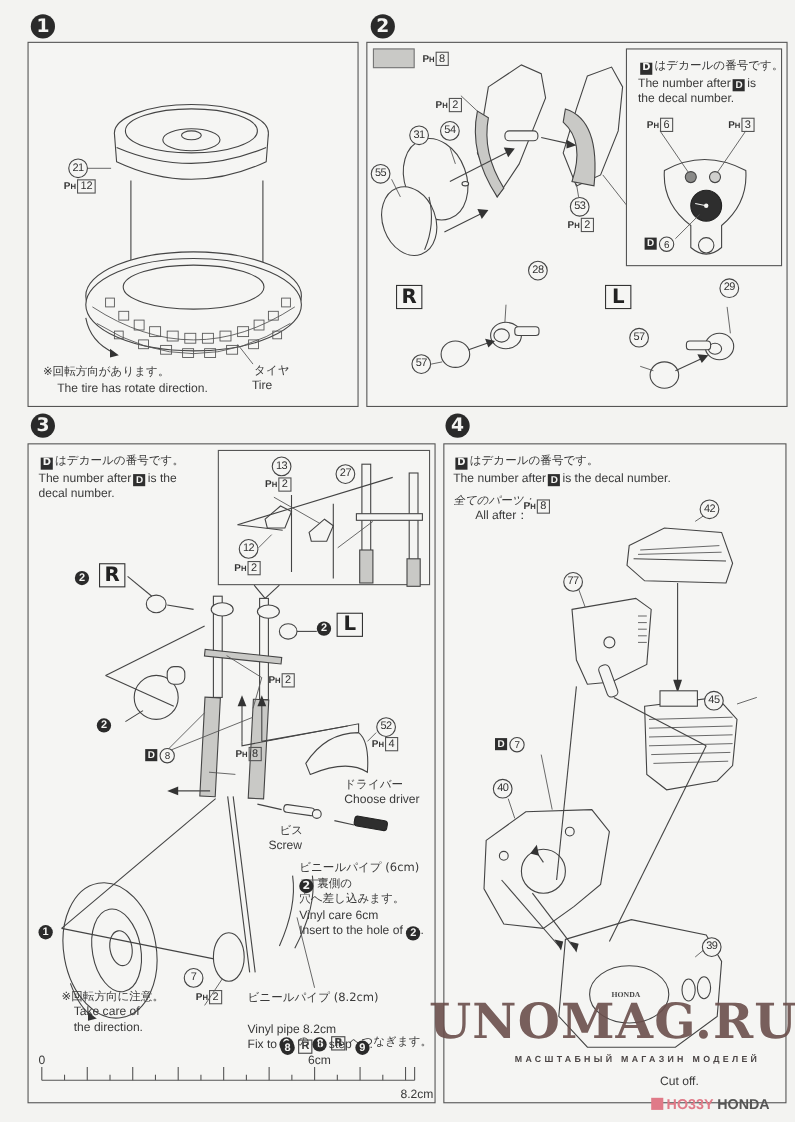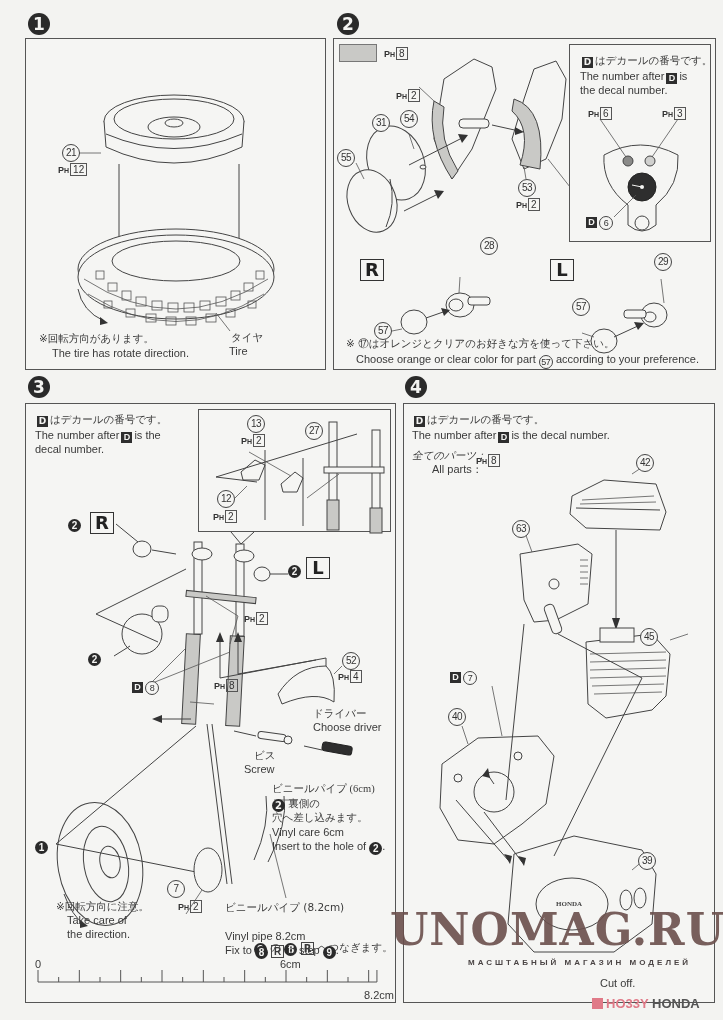--- a/index.html
+++ b/index.html
@@ -171,22 +171,20 @@
     <div class="txt" style="left:14px;top:168px;"><span class="dbox">D</span><span class="part" style="position:relative;display:inline-block;width:12px;height:12px;line-height:12px;font-size:9px;vertical-align:-2px;">6</span></div>
   </div>
 
   <div class="rl" style="left:26px;top:220px;">R</div>
   <div class="rl" style="left:216px;top:220px;">L</div>
   <div class="part" style="left:118px;top:198px;margin-left:28px;">28</div>
   <div class="part" style="left:320px;top:214px;">29</div>
   <div class="part" style="left:40px;top:283px;">57</div>
   <div class="part" style="left:238px;top:259px;">57</div>
 
-  <div class="txt jp" style="left:12px;top:297px;">※ ⑰はオレンジとクリアのお好きな方を使って下さい。</div>
-  <div class="txt" style="left:22px;top:313px;"><span>Choose orange or clear color for part</span> <span class="part" style="position:relative;display:inline-block;width:12px;height:12px;line-height:12px;font-size:9px;vertical-align:-2px;">57</span> <span>according to your preference.</span></div>
 </div>
 
 <div class="step-num" style="left:28px;top:376px;">3</div>
 <div class="panel" style="left:25px;top:403px;width:371px;height:600px;">
   <div class="txt jp" style="left:9px;top:8px;"><span class="dbox">D</span><span>はデカールの番号です。</span></div>
   <div class="txt" style="left:9px;top:24px;"><span>The number after</span><span class="dbox">D</span><span>is the</span></div>
   <div class="txt" style="left:9px;top:38px;">decal number.</div>
 
   <div class="subpanel" style="left:172px;top:5px;width:193px;height:123px;">
     <svg width="193" height="123">
@@ -292,21 +290,21 @@
   <div class="part" style="left:316px;top:248px;">52</div>
   <div class="paint" style="left:312px;top:266px;"><span class="pm">P</span><span class="pm" style="font-size:7px">H</span><span class="pn">4</span></div>
   <div class="txt" style="left:104px;top:274px;"><span class="dbox">D</span><span class="part" style="position:relative;display:inline-block;width:12px;height:12px;line-height:12px;font-size:9px;vertical-align:-2px;">8</span></div>
   <div class="paint" style="left:188px;top:275px;"><span class="pm">P</span><span class="pm" style="font-size:7px">H</span><span class="pn">8</span></div>
 
   <div class="txt jp" style="left:287px;top:302px;">ドライバー</div>
   <div class="txt" style="left:287px;top:316px;">Choose driver</div>
   <div class="txt jp" style="left:228px;top:344px;">ビス</div>
   <div class="txt" style="left:218px;top:358px;">Screw</div>
 
-  <div class="txt jp" style="left:246px;top:378px;font-family:Liberation Serif, serif;">ビニールパイプ (6cm)</div>
+  <div class="txt jp" style="left:246px;top:378px;">ビニールパイプ (6cm)</div>
   <div class="txt jp" style="left:246px;top:392px;"><span class="small-black">2</span> <span>裏側の</span></div>
   <div class="txt jp" style="left:246px;top:406px;">穴へ差し込みます。</div>
   <div class="txt" style="left:246px;top:421px;">Vinyl care 6cm</div>
   <div class="txt" style="left:246px;top:435px;"><span>Insert to the hole of</span> <span class="small-black">2</span>.</div>
 
   <div class="txt" style="left:9px;top:434px;"><span class="small-black">1</span></div>
   <div class="part" style="left:141px;top:476px;">7</div>
   <div class="paint" style="left:152px;top:496px;"><span class="pm">P</span><span class="pm" style="font-size:7px">H</span><span class="pn">2</span></div>
 
   <div class="txt jp" style="left:30px;top:495px;">※回転方向に注意。</div>
@@ -342,21 +340,21 @@
       <line x1="342.6666666666667" x2="342.6666666666667" y1="566" y2="578" stroke="#555" stroke-width="1"></line>
       <line x1="350.93333333333334" x2="350.93333333333334" y1="566" y2="578" stroke="#555" stroke-width="1"></line>
     </svg>
 </div>
 
 <div class="step-num" style="left:405px;top:376px;">4</div>
 <div class="panel" style="left:403px;top:403px;width:312px;height:600px;">
   <div class="txt jp" style="left:8px;top:8px;"><span class="dbox">D</span><span>はデカールの番号です。</span></div>
   <div class="txt" style="left:8px;top:24px;"><span>The number after</span><span class="dbox">D</span><span>is the decal number.</span></div>
   <div class="txt jp" style="left:8px;top:44px;font-style:italic;">全てのパーツ：</div>
-  <div class="txt" style="left:28px;top:58px;">All parts：</div>
+  <div class="txt" style="left:28px;top:58px;">All after：</div>
   <div class="paint" style="left:72px;top:50px;"><span class="pm">P</span><span class="pm" style="font-size:7px">H</span><span class="pn">8</span></div>
 
   <svg width="312" height="600">
 
     <path class="shape" d="M168 92 L200 76 L252 80 L262 108 L256 126 L182 124 L166 110 Z"></path>
     <path class="ln" d="M172 104 L256 106"></path>
     <path class="thin" d="M178 96 L250 92 M176 100 L252 98"></path>
     <line class="ln" x1="212" y1="126" x2="212" y2="220"></line>
     <polygon points="208,214 216,214 212,226" fill="#333"></polygon>
     <line class="thin" x1="228" y1="70" x2="240" y2="62"></line>
@@ -395,21 +393,21 @@
     <line class="ln" x1="238" y1="274" x2="150" y2="452"></line>
     <line class="ln" x1="52" y1="396" x2="104" y2="456"></line>
     <polygon points="100,450 108,452 106,460" fill="#333"></polygon>
     <line class="ln" x1="80" y1="408" x2="118" y2="458"></line>
     <polygon points="114,452 122,454 120,462" fill="#333"></polygon>
     <line class="ln" x1="90" y1="380" x2="82" y2="368"></line>
     <polygon points="78,372 84,364 86,374" fill="#333"></polygon>
   </svg>
 
   <div class="part" style="left:232px;top:50px;">42</div>
-  <div class="part" style="left:108px;top:116px;">63</div>
+  <div class="part" style="left:108px;top:116px;">77</div>
   <div class="part" style="left:236px;top:224px;">45</div>
   <div class="txt" style="left:44px;top:264px;"><span class="dbox">D</span><span class="part" style="position:relative;display:inline-block;width:12px;height:12px;line-height:12px;font-size:9px;vertical-align:-2px;">7</span></div>
   <div class="part" style="left:44px;top:304px;">40</div>
   <div class="part" style="left:234px;top:448px;">39</div>
   <div class="txt" style="left:196px;top:572px;">Cut off.</div>
 </div>
 
 <div class="wm">UNOMAG.RU</div>
 <div class="wm-sub">МАСШТАБНЫЙ МАГАЗИН МОДЕЛЕЙ</div>
 <div class="hs"><span class="logo"></span><span class="h">HO33Y</span> <span>HONDA</span></div>

